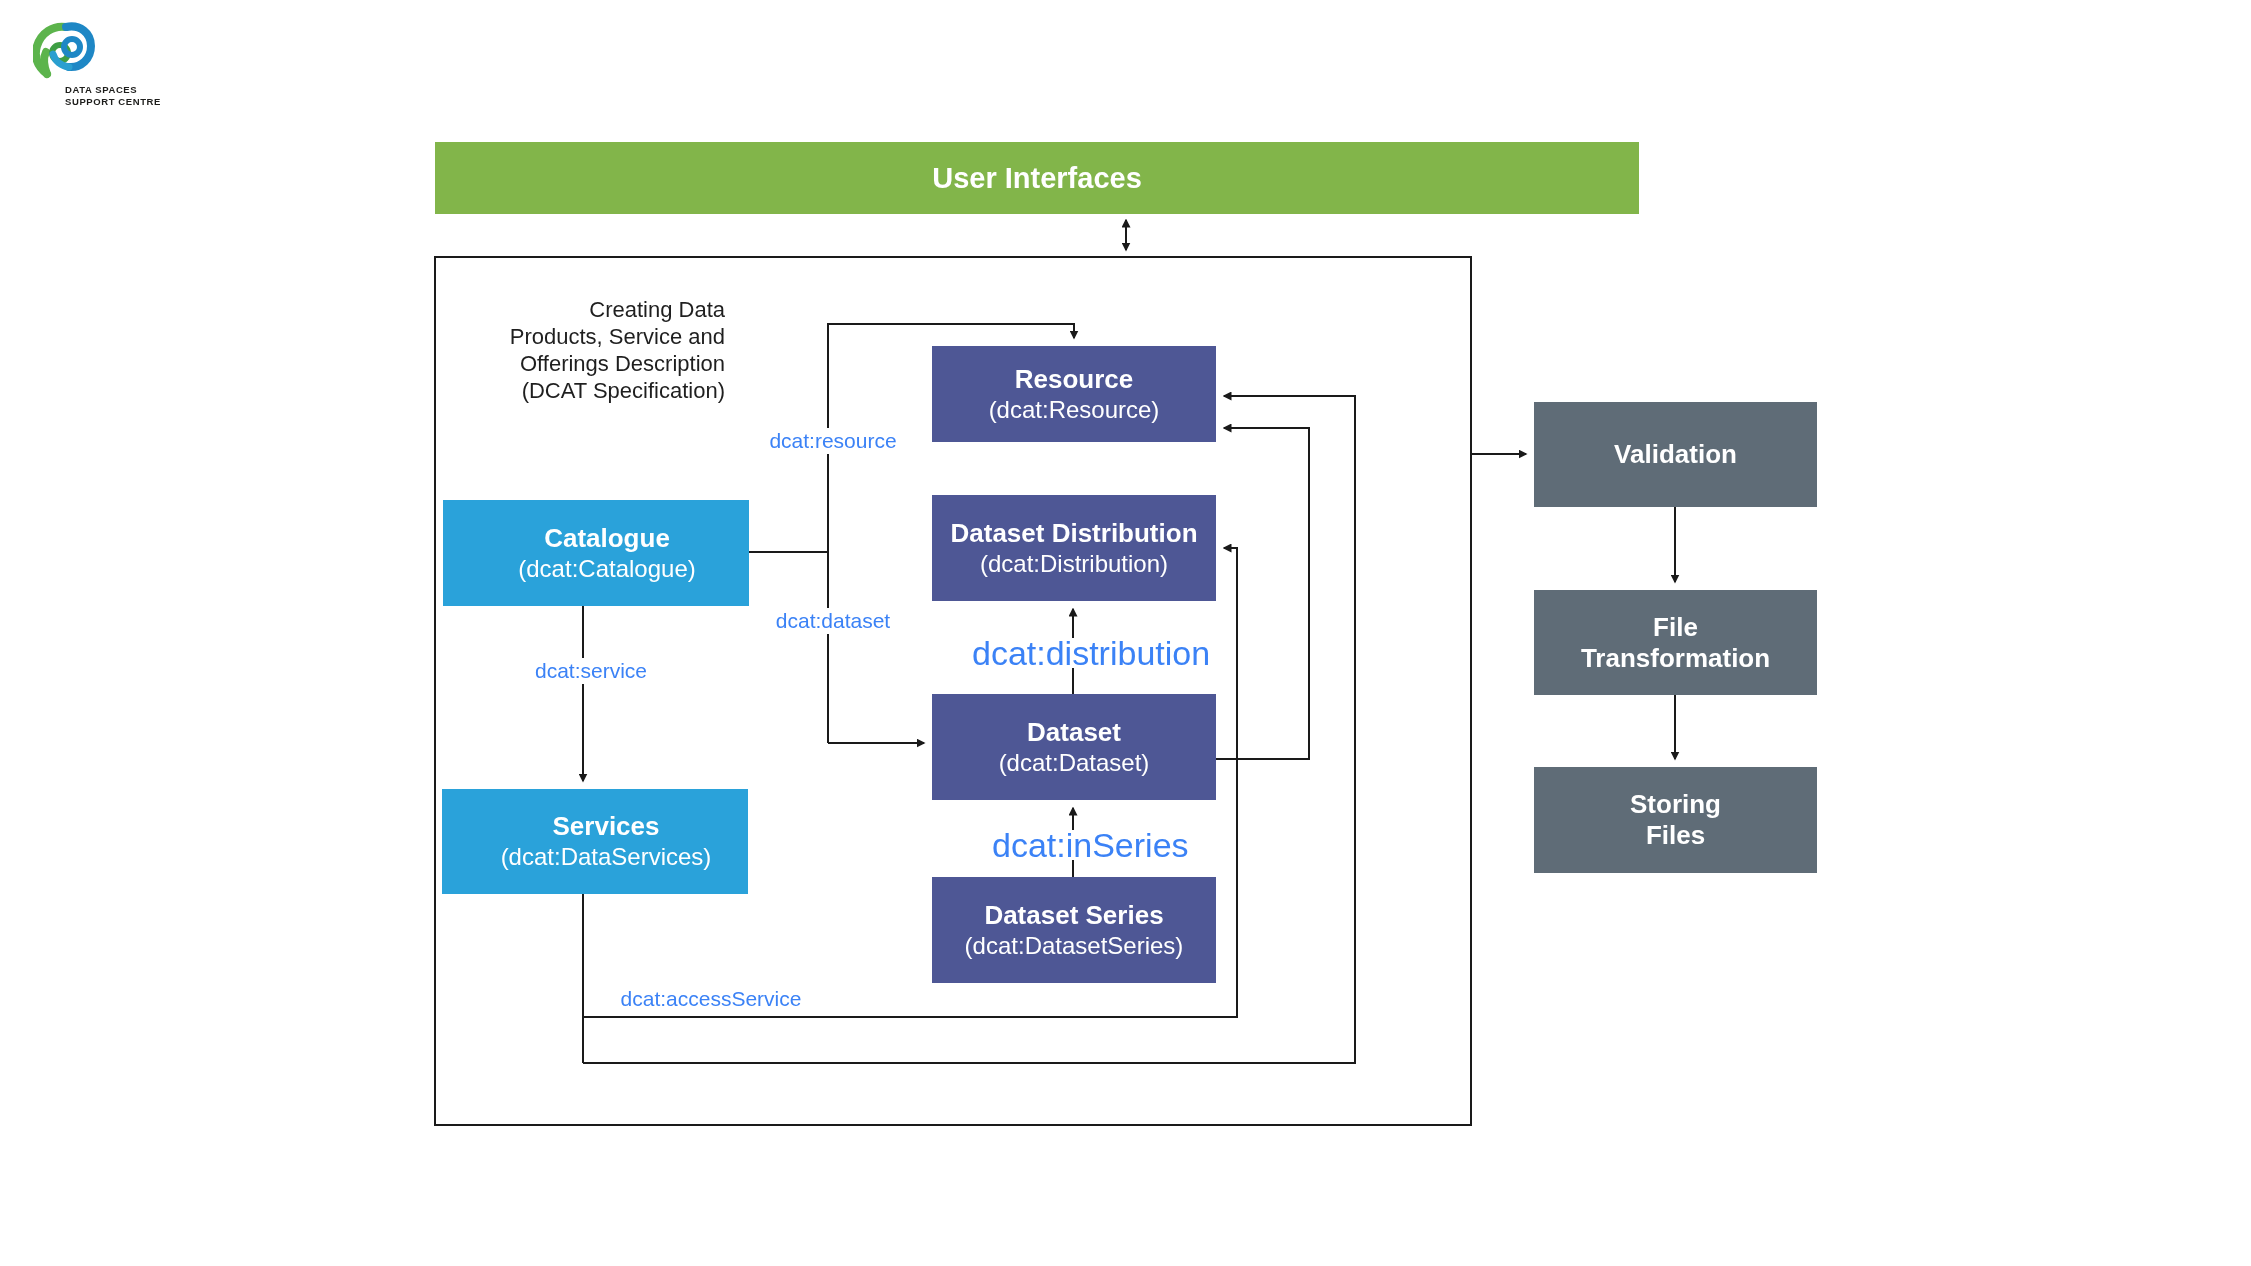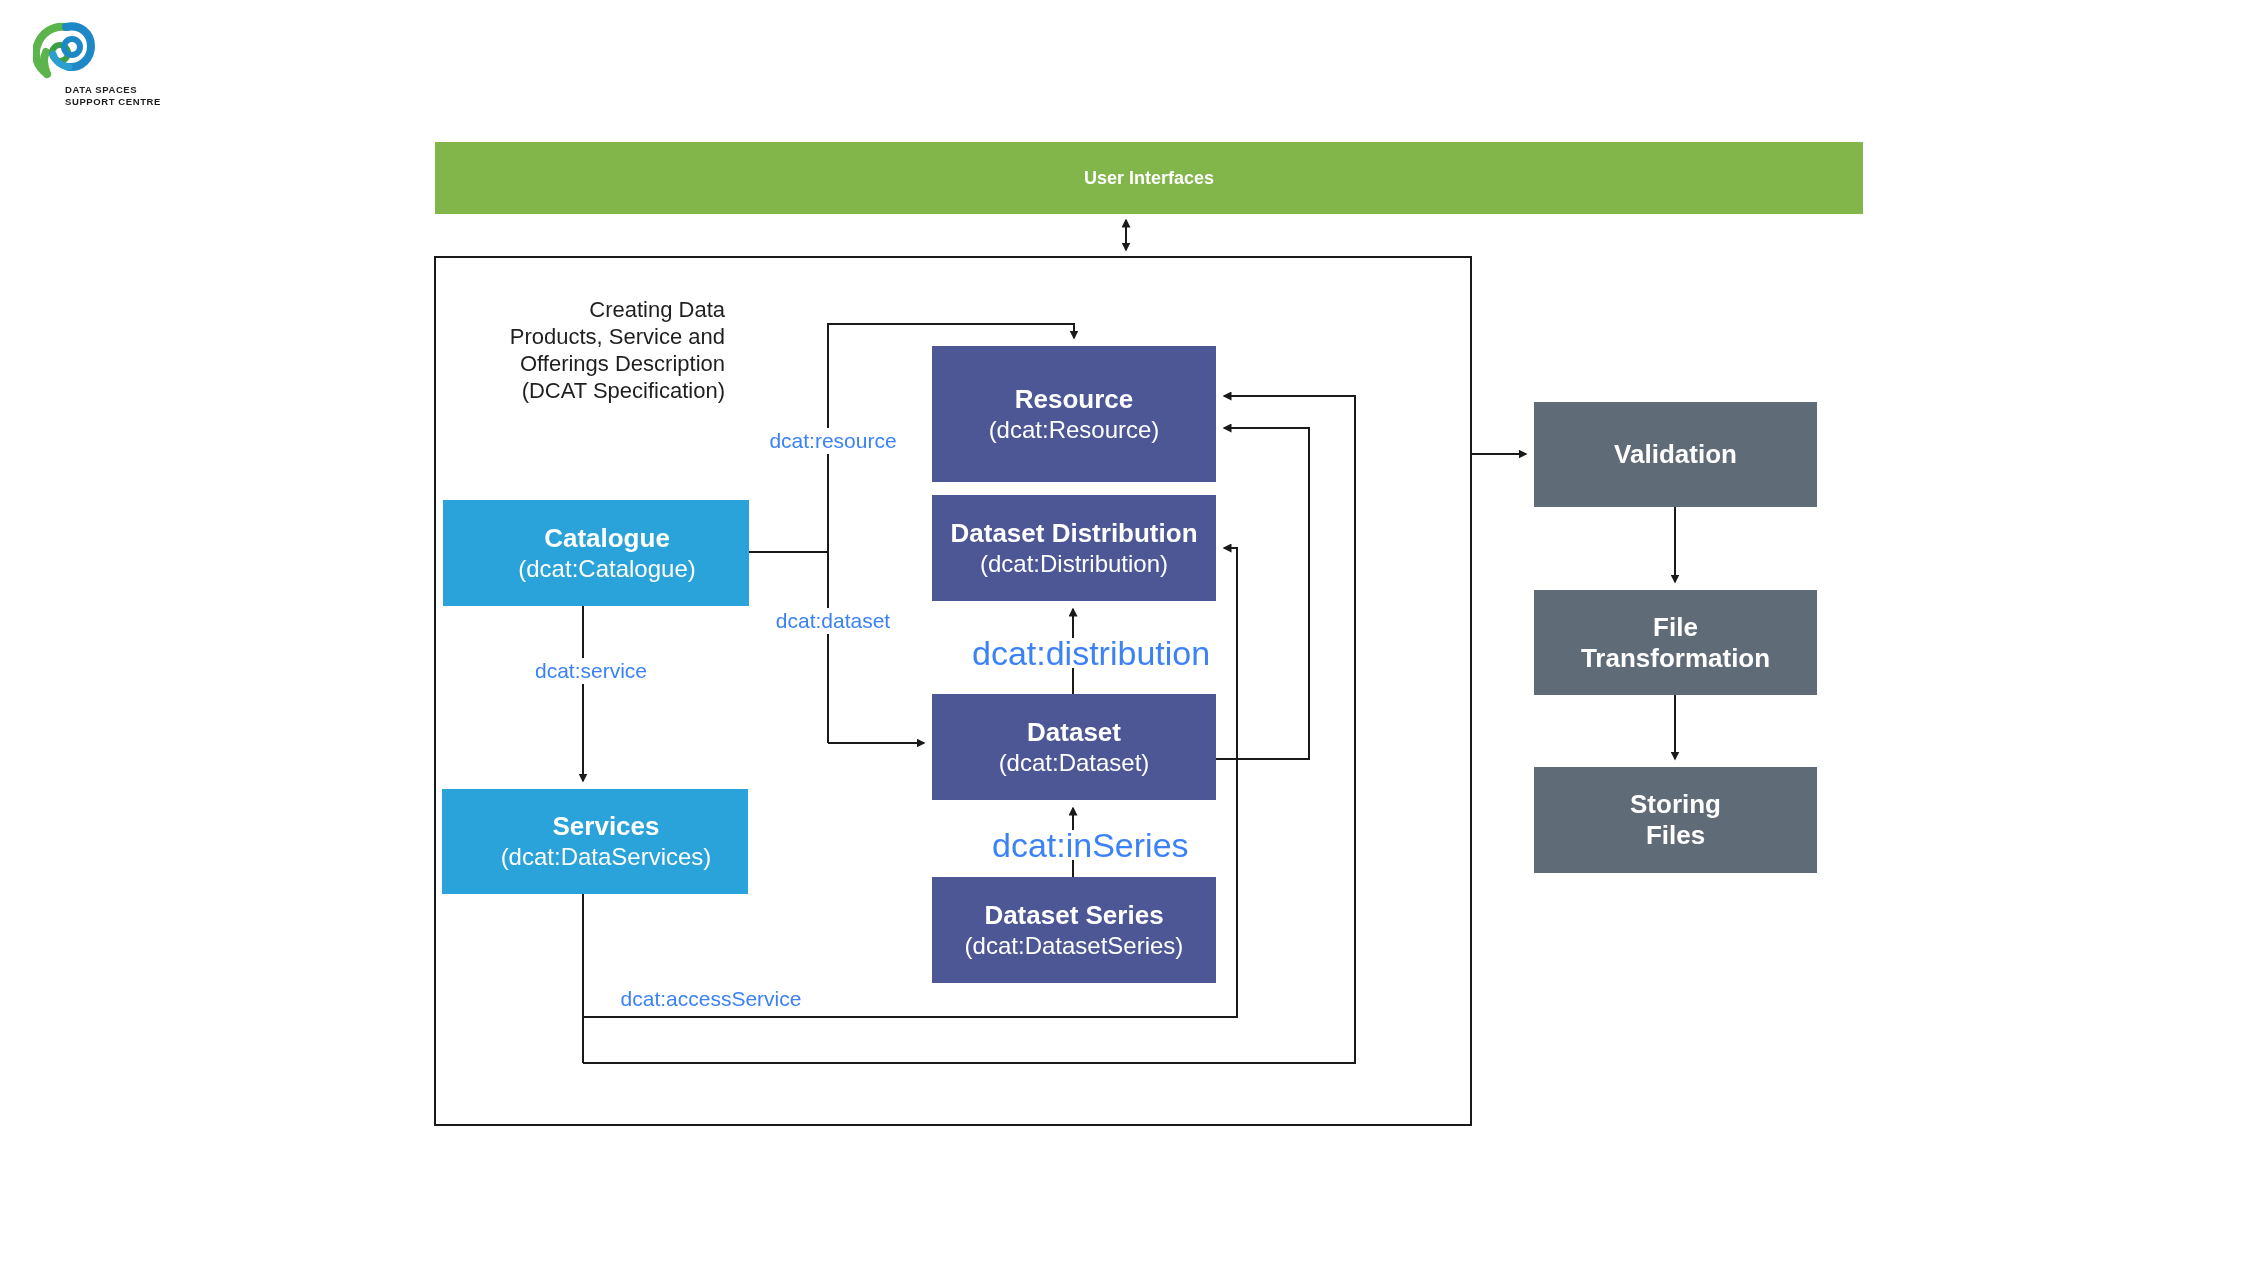--- a/index.html
+++ b/index.html
@@ -19,24 +19,24 @@
     color:#ffffff;text-align:center;
   }
   .node .t{font-weight:bold;font-size:26px;line-height:31px;}
   .node .s{font-size:24px;line-height:30px;}
   .blue{background:#2AA2DA;padding-left:22px;}
   .purple{background:#4E5795;}
   .gray{background:#5F6C77;}
   .gray .t{max-width:200px;}
 
   .header-bar{
-    position:absolute;left:435px;top:142px;width:1428px;height:72px;
+    position:absolute;left:435px;top:142px;width:1204px;height:72px;
     background:#82B54A;color:#ffffff;
     display:flex;align-items:center;justify-content:center;
-    font-weight:bold;font-size:18px;
+    font-weight:bold;font-size:29px;
   }
   .container-box{
     position:absolute;left:434px;top:256px;width:1038px;height:870px;
     border:2px solid #1a1a1a;box-sizing:border-box;background:transparent;
   }
   .note{
     position:absolute;left:445px;top:296px;width:280px;
     text-align:right;color:#1f1f1f;font-size:22px;line-height:27px;
   }
   .edge-label{
@@ -127,21 +127,21 @@
 
   <div class="node blue" style="left:443px;top:500px;width:284px;height:106px;">
     <div class="t">Catalogue</div>
     <div class="s">(dcat:Catalogue)</div>
   </div>
   <div class="node blue" style="left:442px;top:789px;width:284px;height:105px;">
     <div class="t">Services</div>
     <div class="s">(dcat:DataServices)</div>
   </div>
 
-  <div class="node purple" style="left:932px;top:346px;width:284px;height:136px;">
+  <div class="node purple" style="left:932px;top:346px;width:284px;height:96px;">
     <div class="t">Resource</div>
     <div class="s">(dcat:Resource)</div>
   </div>
   <div class="node purple" style="left:932px;top:495px;width:284px;height:106px;">
     <div class="t">Dataset Distribution</div>
     <div class="s">(dcat:Distribution)</div>
   </div>
   <div class="node purple" style="left:932px;top:694px;width:284px;height:106px;">
     <div class="t">Dataset</div>
     <div class="s">(dcat:Dataset)</div>

